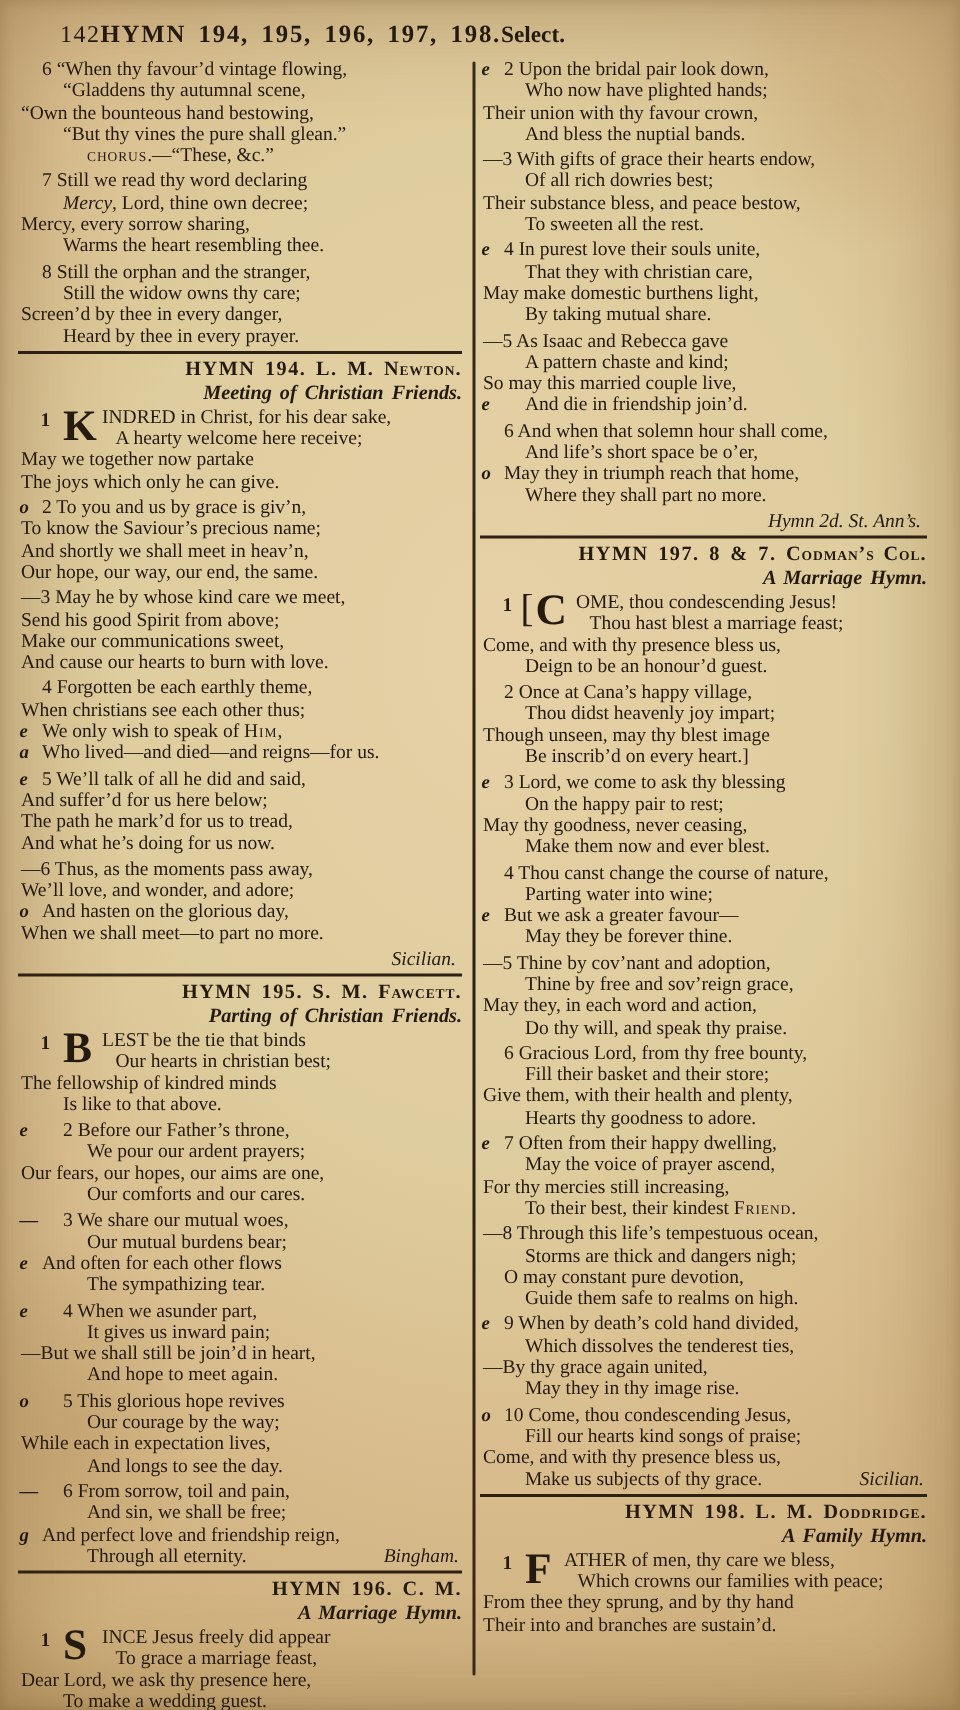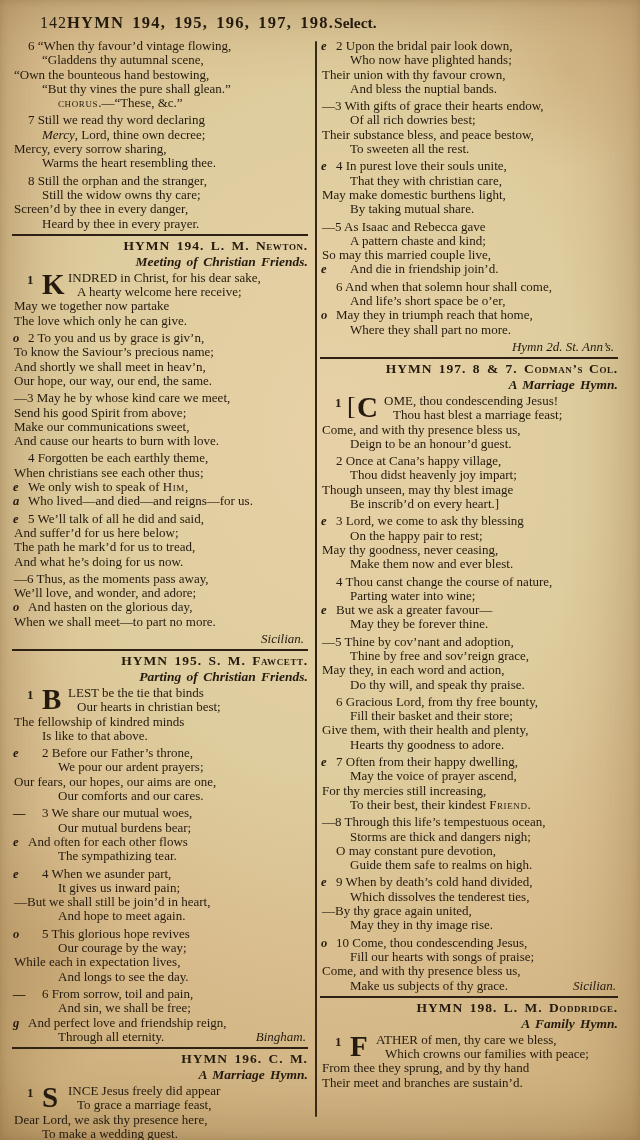--- a/index.html
+++ b/index.html
@@ -80,21 +80,21 @@
           <div class="h-sub">Meeting of Christian Friends.</div>
         </div>
         <div class="verse">
           <div class="dropverse">
             <span class="dv-num">1</span>
             <span class="dv-cap">K</span>
             <div class="dv-l1">INDRED in Christ, for his dear sake,</div>
             <div class="dv-l2">A hearty welcome here receive;</div>
           </div>
           <div class="line i0">May we together now partake</div>
-          <div class="line i0">The love which only he can give.</div>
+          <div class="line i0">The joys which only he can give.</div>
         </div>
         <div class="verse">
           <div class="line i1"><span class="mk">o</span>2 To you and us by grace is giv’n,</div>
           <div class="line i0">To know the Saviour’s precious name;</div>
           <div class="line i0">And shortly we shall meet in heav’n,</div>
           <div class="line i0">Our hope, our way, our end, the same.</div>
         </div>
         <div class="verse">
           <div class="line i0">—3 May he by whose kind care we meet,</div>
           <div class="line i0">Send his good Spirit from above;</div>
@@ -270,33 +270,33 @@
           <div class="line i2">Guide them safe to realms on high.</div>
         </div>
         <div class="verse">
           <div class="line i1"><span class="mk">e</span>9 When by death’s cold hand divided,</div>
           <div class="line i2">Which dissolves the tenderest ties,</div>
           <div class="line i0">—By thy grace again united,</div>
           <div class="line i2">May they in thy image rise.</div>
         </div>
         <div class="verse">
           <div class="line i1"><span class="mk">o</span>10 Come, thou condescending Jesus,</div>
-          <div class="line i2">Fill our hearts with songs of praise;</div>
+          <div class="line i2">Fill our hearts kind songs of praise;</div>
           <div class="line i0">Come, and with thy presence bless us,</div>
           <div class="line i2">Make us subjects of thy grace.<span class="attr-inline">Sicilian.</span></div>
         </div>
         <div class="heading">
           <div class="h-title">HYMN 198.  L. M.  <span class="sc">Doddridge</span>.</div>
           <div class="h-sub">A Family Hymn.</div>
         </div>
         <div class="verse">
           <div class="dropverse">
             <span class="dv-num">1</span>
             <span class="dv-cap">F</span>
             <div class="dv-l1">ATHER of men, thy care we bless,</div>
             <div class="dv-l2">Which crowns our families with peace;</div>
           </div>
           <div class="line i0">From thee they sprung, and by thy hand</div>
-          <div class="line i0">Their meet and branches are sustain’d.</div>
+          <div class="line i0">Their into and branches are sustain’d.</div>
         </div>
       </div>
   </div>
 </div>
 
 </body></html>

